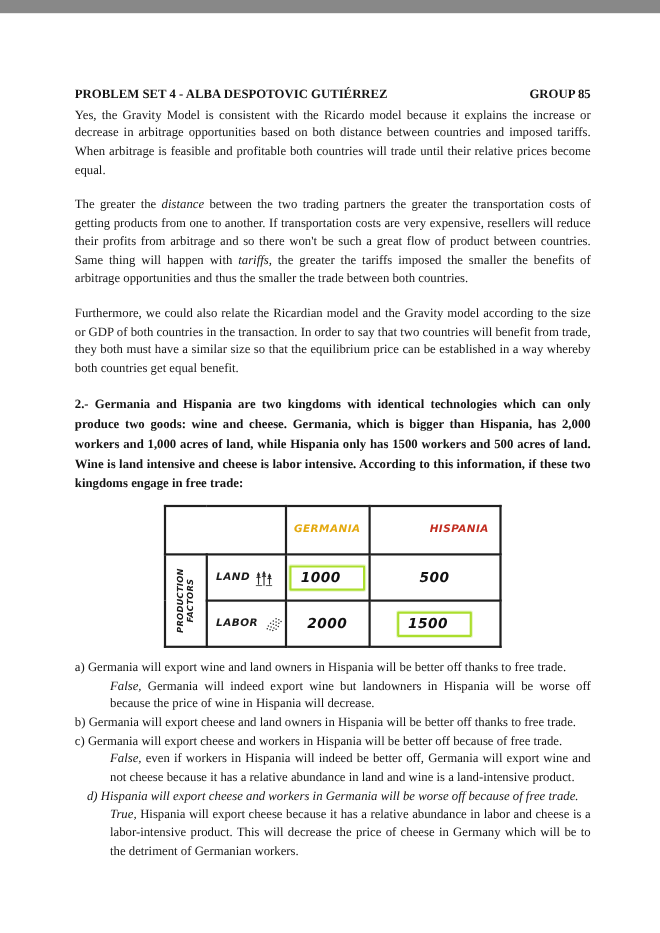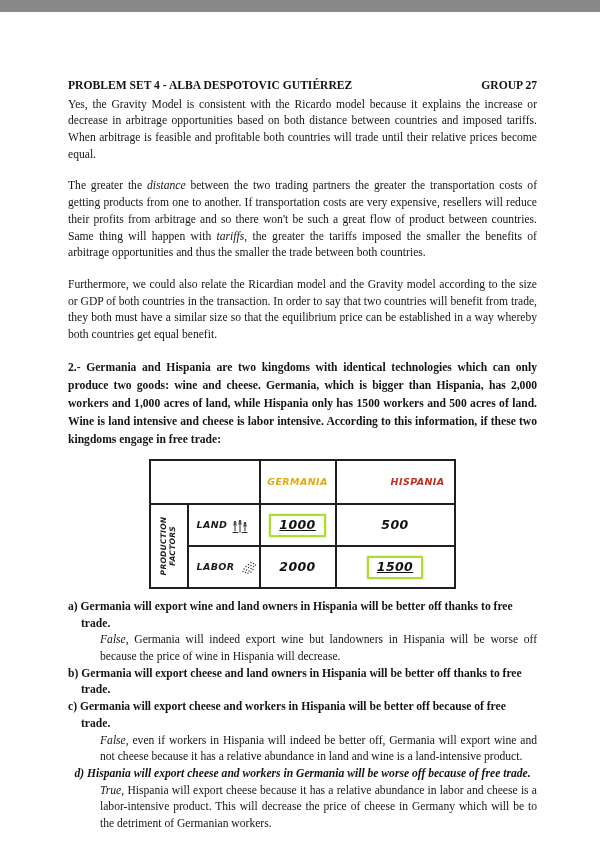--- a/index.html
+++ b/index.html
@@ -28,36 +28,36 @@
   td.vlabel { width: 36px; position: relative; }
   .vlabel-inner {
     position: absolute; top: 50%; left: 50%;
     transform: translate(-50%, -50%) rotate(-90deg);
     width: 64px; text-align: center;
     font-size: 7.6px; line-height: 1.15; letter-spacing: 0.2px; color: #1c1c1c;
   }
   td.factor { width: 62px; height: 40px; vertical-align: middle; }
   .factor-inner { display: flex; align-items: center; gap: 4px; padding-left: 7px; font-size: 9.5px; color: #1c1c1c; text-align: right; }
   td.val { width: 74px; height: 40px; text-align: center; vertical-align: middle; font-size: 12.5px; color: #111; }
-  .hl { display: inline-block; border: 2px solid #ABDE2D; border-radius: 1px; padding: 0px 8px 1px 8px; box-shadow: 0 0 0 1px rgba(190,228,110,0.35); text-decoration: underline; }
+  .hl { display: inline-block; border: 2px solid #ABDE2D; border-radius: 1px; padding: 0px 20px 1px 8px; box-shadow: 0 0 0 1px rgba(190,228,110,0.35); }
 
   
   .answers { margin-top: 3px; }
-  .opt { padding-left: 13px; text-indent: -13px; font-weight: bold; }
+  .opt { padding-left: 13px; text-indent: -13px; }
   .expl { margin-left: 32px; text-align: justify; }
   svg.doodle { display: block; }
 </style>
 </head>
 <body>
 
 <div class="page">
 
   <div class="doc-header">
     <span>PROBLEM SET 4 - ALBA DESPOTOVIC GUTIÉRREZ</span>
-    <span>GROUP 27</span>
+    <span>GROUP 85</span>
   </div>
 
 
   <p class="para">Yes, the Gravity Model is consistent with the Ricardo model because it explains the increase or decrease in arbitrage opportunities based on both distance between countries and imposed tariffs. When arbitrage is feasible and profitable both countries will trade until their relative prices become equal.</p>
 
   <p class="para"><span>The greater the </span><span class="it">distance</span><span> between the two trading partners the greater the transportation costs of getting products from one to another. If transportation costs are very expensive, resellers will reduce their profits from arbitrage and so there won't be such a great flow of product between countries. Same thing will happen with </span><span class="it">tariffs</span><span>, the greater the tariffs imposed the smaller the benefits of arbitrage opportunities and thus the smaller the trade between both countries.</span></p>
 
   <p class="para">Furthermore, we could also relate the Ricardian model and the Gravity model according to the size or GDP of both countries in the transaction. In order to say that two countries will benefit from trade, they both must have a similar size so that the equilibrium price can be established in a way whereby both countries get equal benefit.</p>
 
   <p class="q2-heading">2.- Germania and Hispania are two kingdoms with identical technologies which can only produce two goods: wine and cheese. Germania, which is bigger than Hispania, has 2,000 workers and 1,000 acres of land, while Hispania only has 1500 workers and 500 acres of land. Wine is land intensive and cheese is labor intensive. According to this information, if these two kingdoms engage in free trade:</p>

